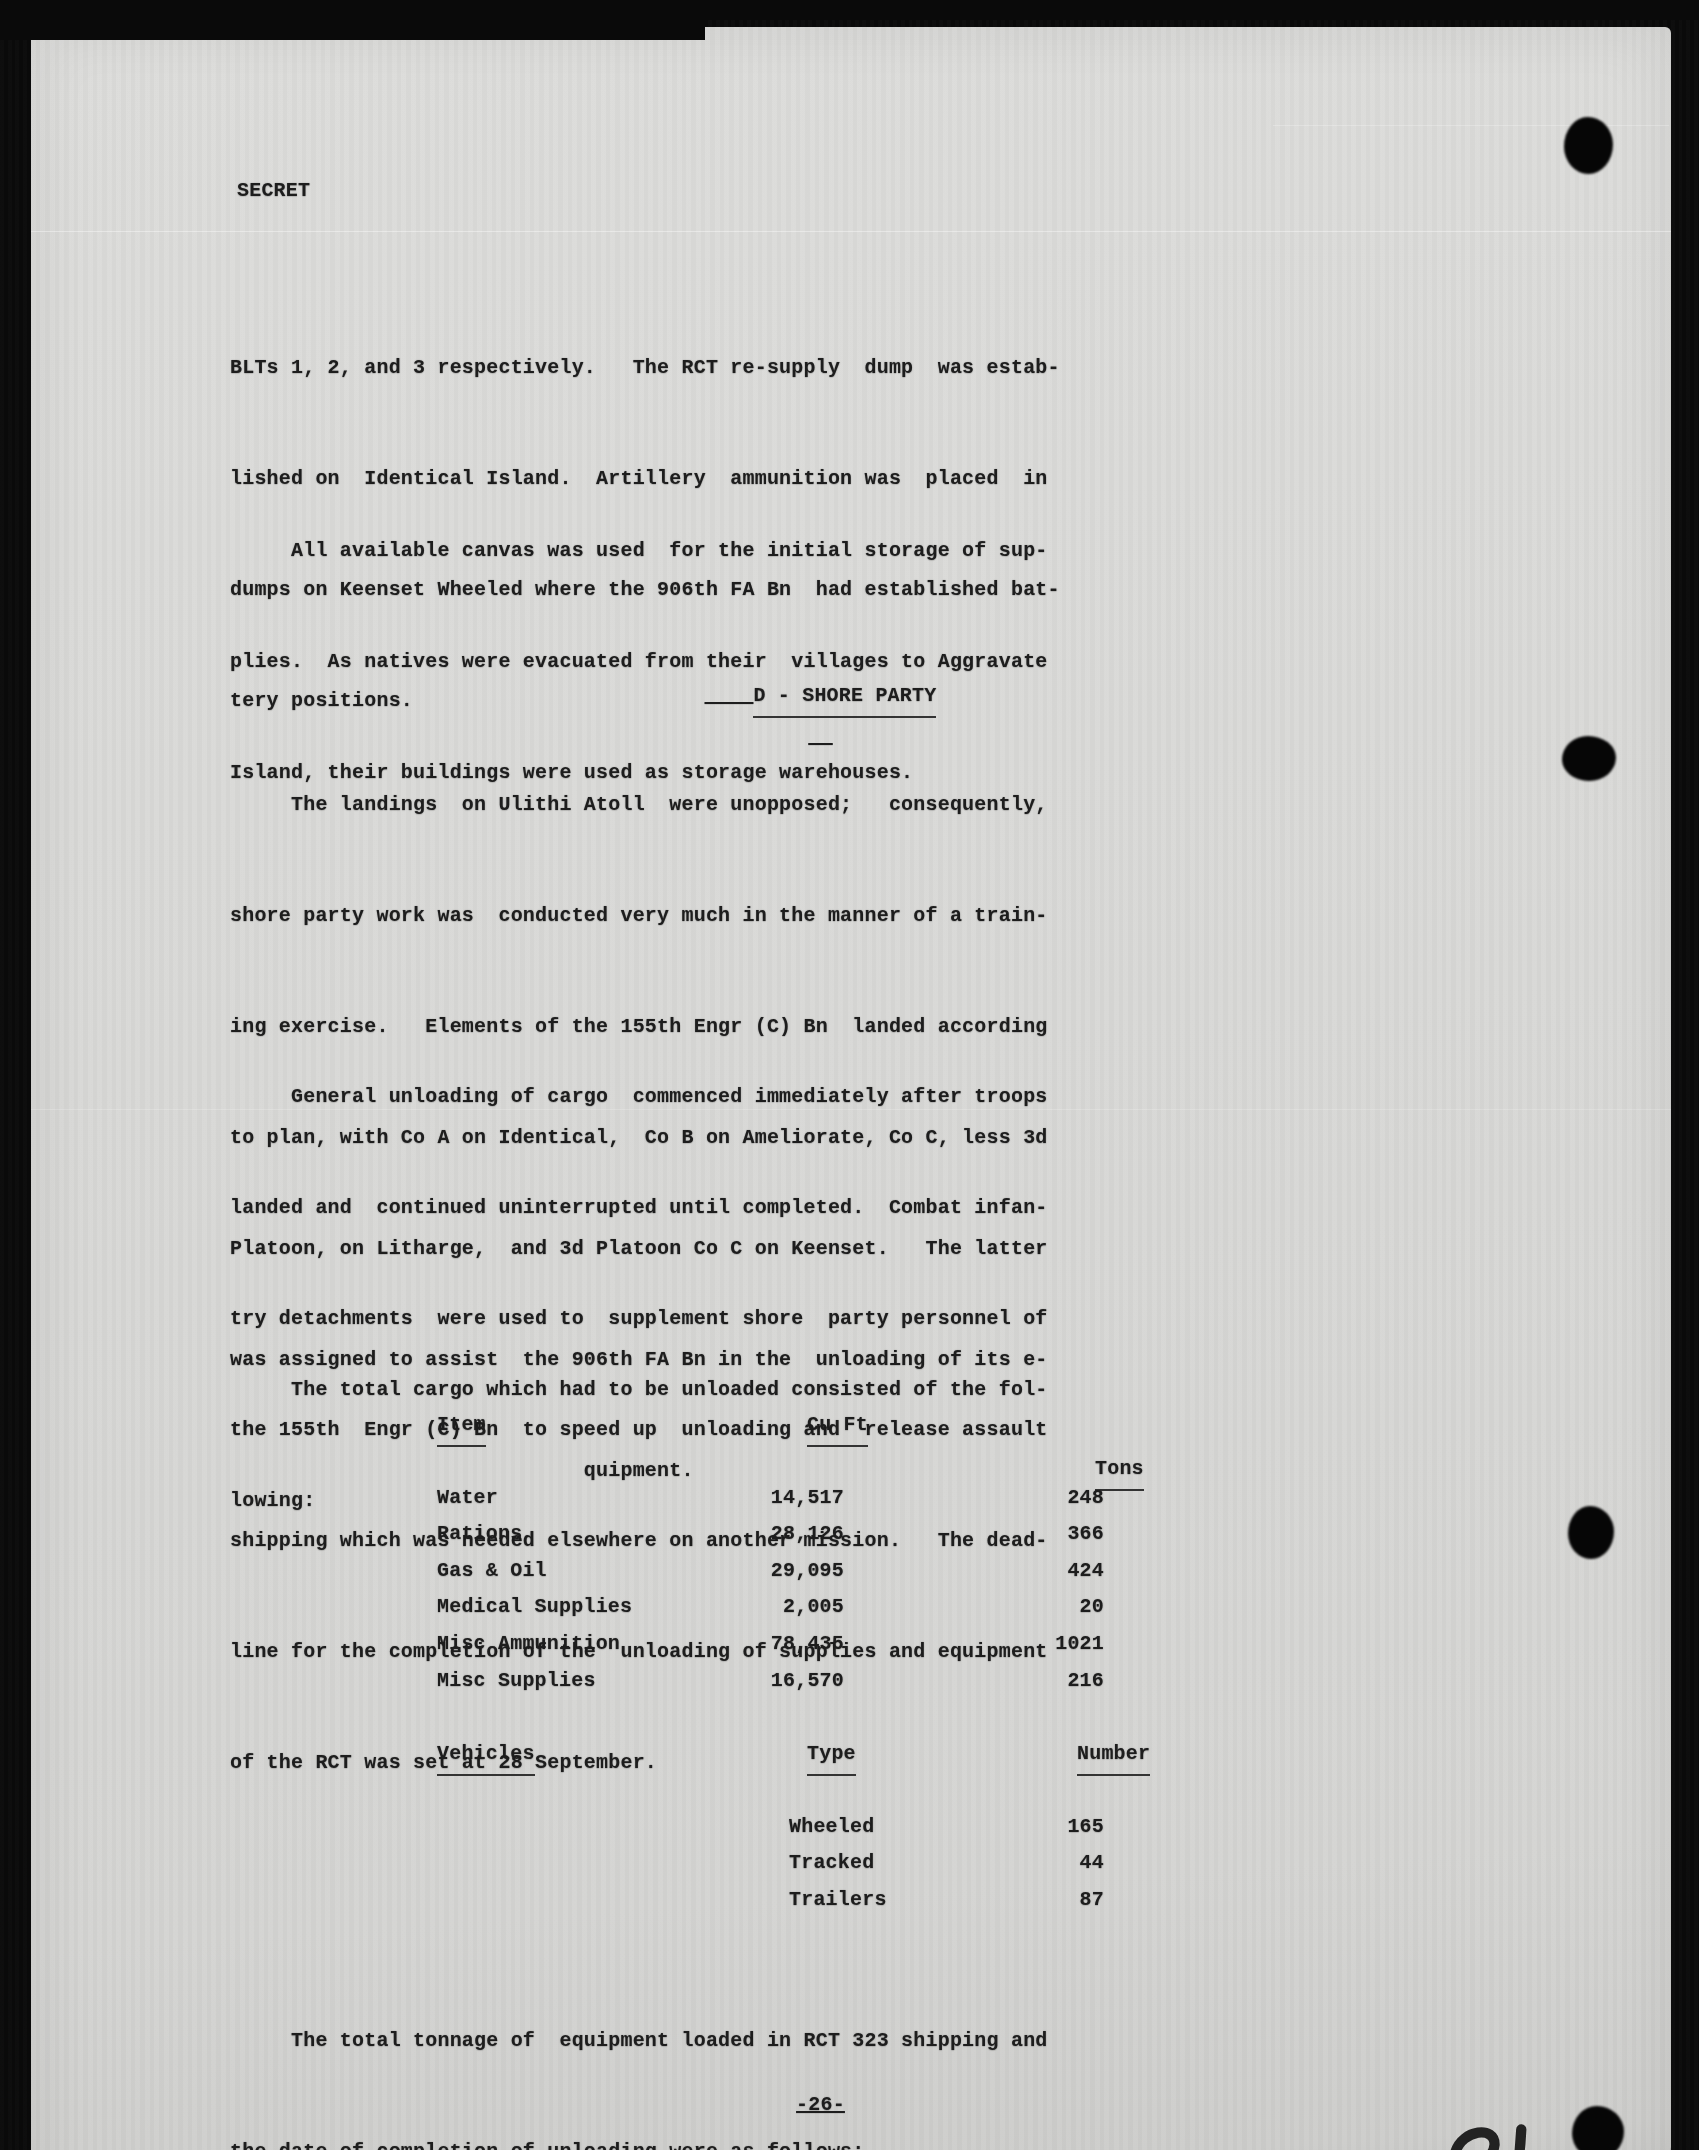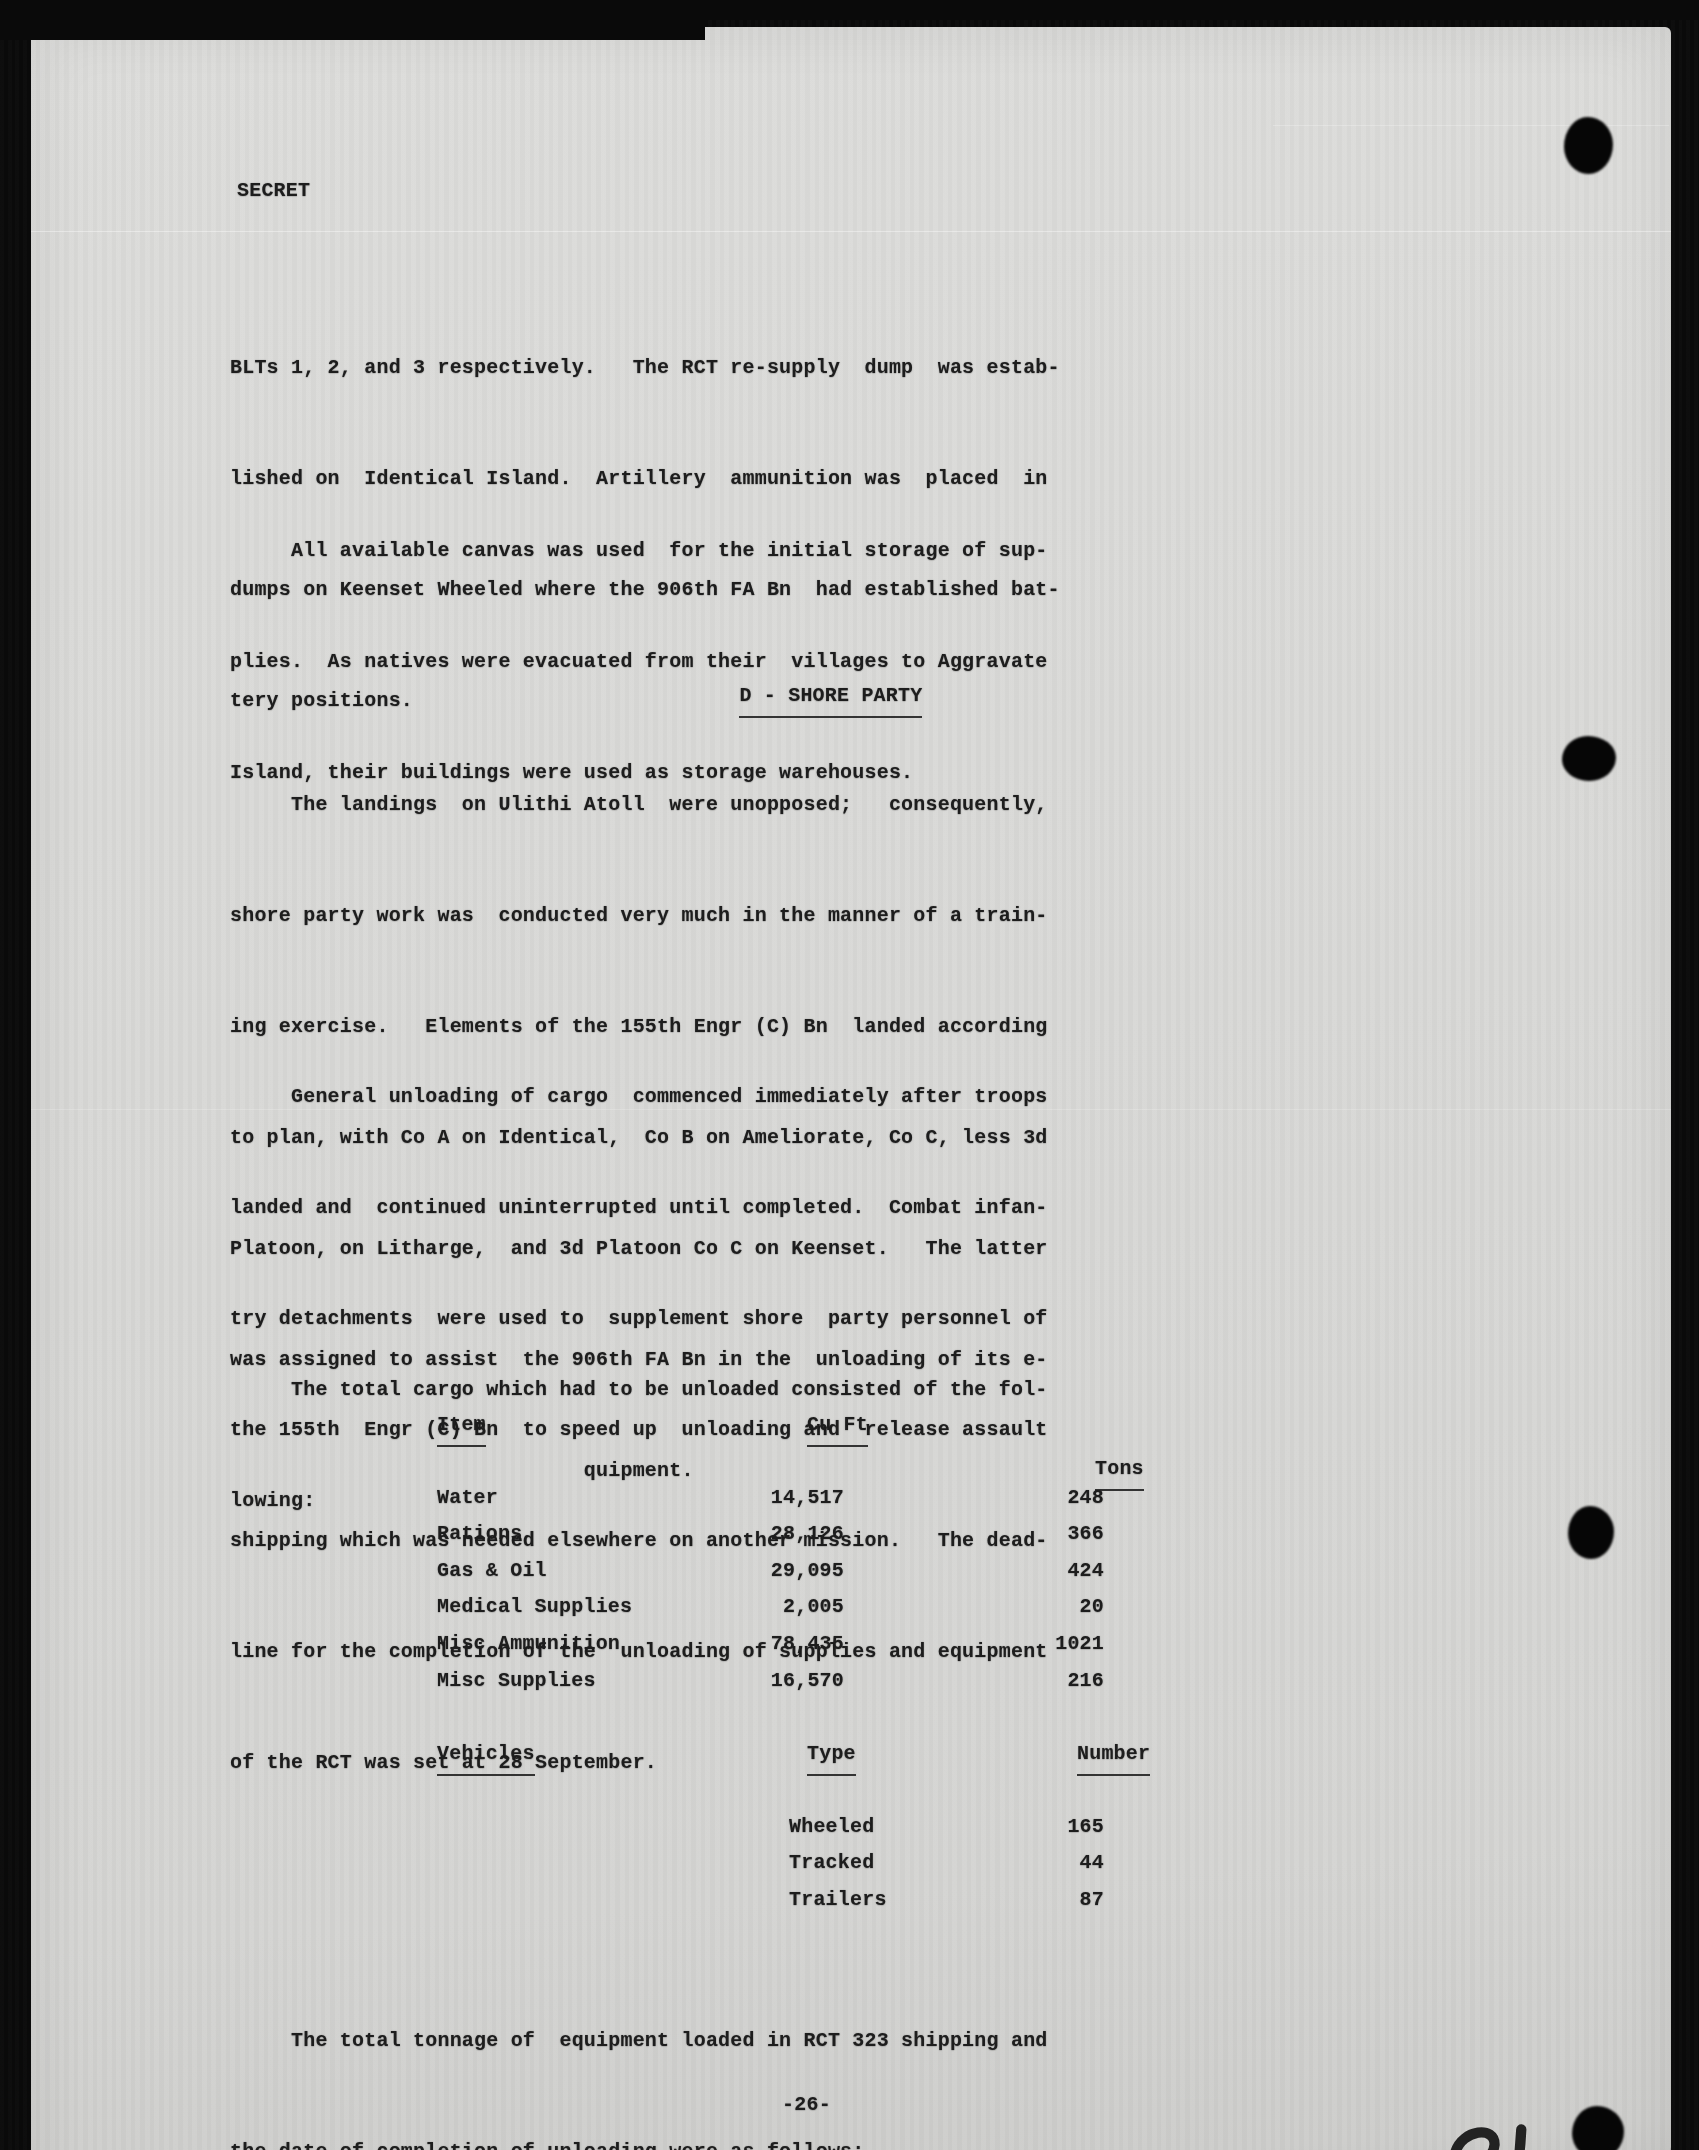--- a/index.html
+++ b/index.html
@@ -51,21 +51,21 @@
     position: absolute;
     color: #1d1d1d;
     font-weight: 700;
     font-size: 20px;
     line-height: 37px;
     letter-spacing: 0.2px;
     white-space: pre;
     text-shadow: 0 0 1.3px rgba(30,30,30,0.38), 0 0.9px 0.9px rgba(30,30,30,0.12);
   }
   .para { left: 230px; }
-  .centerblock { left: 230px; width: 1153px; text-align: center; }
+  .centerblock { left: 244px; width: 1153px; text-align: center; text-decoration: underline; }
   .u {
     display: inline-block;
     border-bottom: 2.6px solid rgba(28,28,28,0.88);
     padding-bottom: 2.2px;
   }
 
   
   .trow { position: absolute; left: 0; width: 1598px; height: 37px; padding-left: 40px; }
   .cell { position: absolute; top: 0; white-space: pre; }
   .c-item  { left: 437px; }

